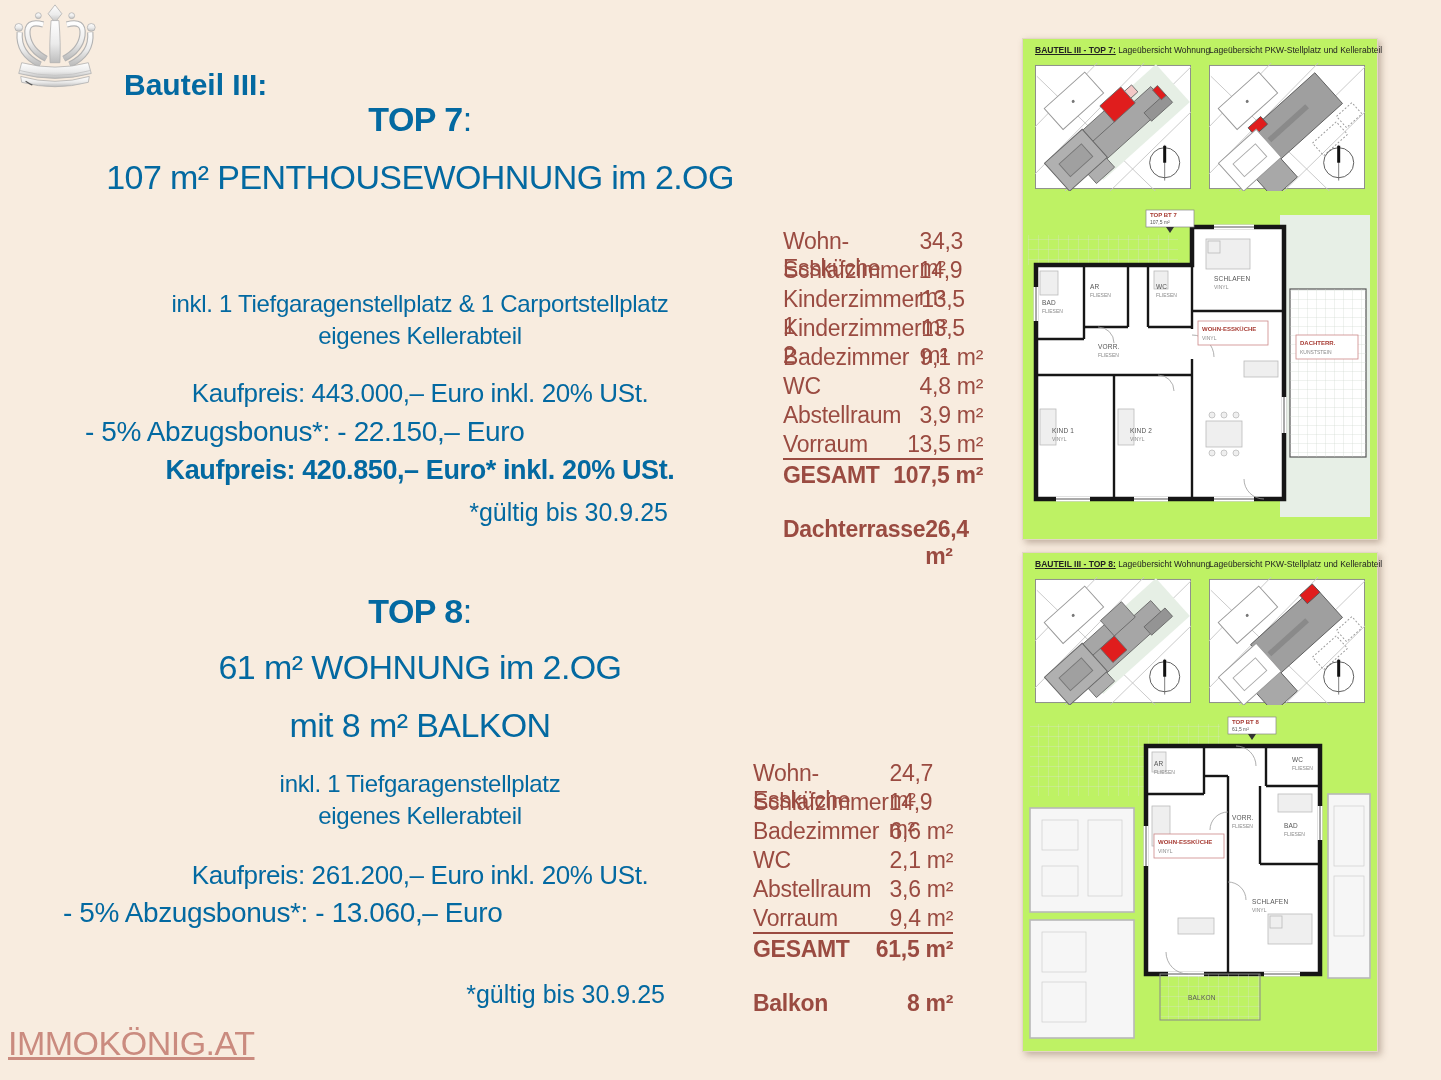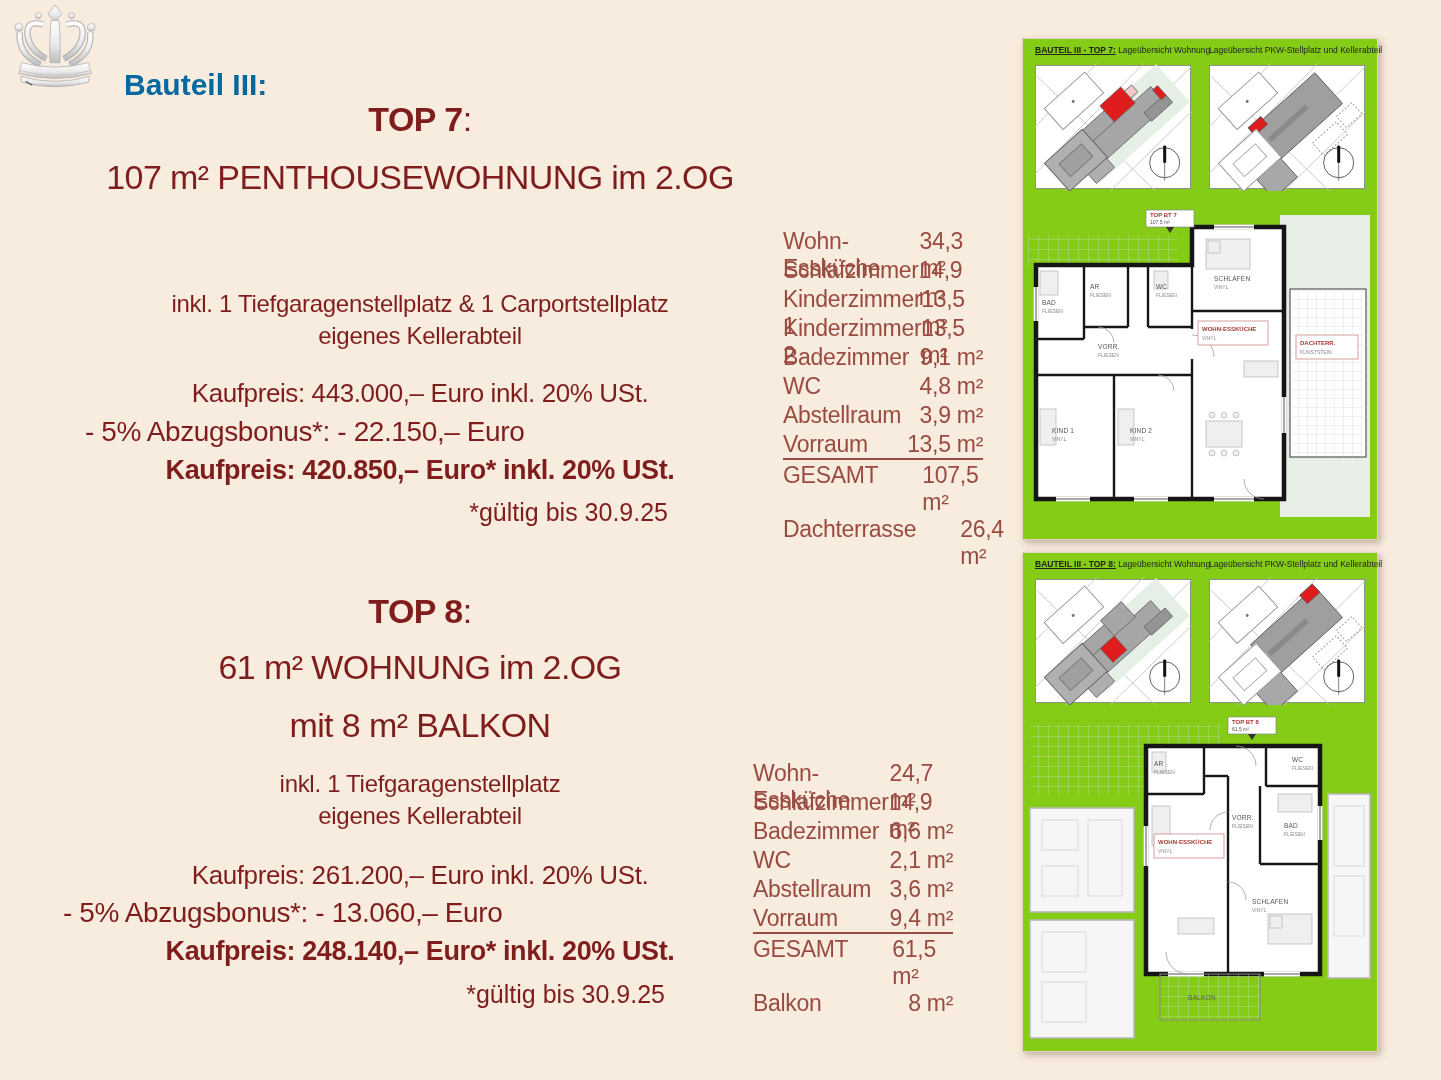--- a/index.html
+++ b/index.html
@@ -1,46 +1,46 @@
 <!DOCTYPE html>
 <html><head>
 <meta charset="utf-8">
 <style>
   html,body{margin:0;padding:0;}
   body{width:1441px;height:1080px;overflow:hidden;background:#f8ecdf;
        font-family:"Liberation Sans", sans-serif;}
   .slide{position:absolute;left:0;top:0;width:1441px;height:1080px;background:#f8ecdf;}
 
   
-  .line{position:absolute;color:#7f1d1d;white-space:nowrap;}
+  .line{position:absolute;color:#0369a1;white-space:nowrap;}
   .center{left:0;width:840px;text-align:center;}
   .big{font-size:34px;letter-spacing:-0.6px;}
   .toptitle{font-size:34px;letter-spacing:-0.5px;}
   .toptitle b{font-weight:bold;}
   .mid{font-size:24px;letter-spacing:-0.3px;}
   .price{font-size:26px;letter-spacing:-0.4px;}
   .bonus{font-size:28px;letter-spacing:-0.4px;text-align:left;}
   .final{font-size:27px;font-weight:bold;letter-spacing:-0.4px;}
   .valid{font-size:25px;text-align:right;}
   .bauteil{position:absolute;left:124px;top:68px;font-size:30px;font-weight:bold;color:#0369a1;}
 
   
   .rooms{position:absolute;width:200px;color:#9a4b41;}
   .room-row{display:flex;justify-content:space-between;height:29px;
             font-size:23px;letter-spacing:-0.3px;align-items:flex-start;}
-  .room-row.sum{font-weight:normal;gap:44px;}
+  .room-row.sum{font-weight:bold;}
   .room-row.uline{border-bottom:2px solid #9a4b41;height:27px;margin-bottom:2px;}
   .room-gap{height:25px;}
 
   
   .site-link{position:absolute;left:8px;top:1024px;font-size:34px;letter-spacing:-0.5px;
              color:#ca8b7f;text-decoration:underline;cursor:pointer;}
 
   
-  .panel{position:absolute;left:1022px;width:354px;background:#84cc16;
+  .panel{position:absolute;left:1022px;width:354px;background:#bef264;
          box-shadow:3px 3px 7px rgba(90,60,40,.35);border:1px solid #e3d6c6;}
   .panel-header{position:absolute;top:6px;left:12px;right:4px;height:14px;
                 font-size:8.5px;color:#222;white-space:nowrap;}
   .ph-bold{font-weight:bold;text-decoration:underline;}
   .ph-right{position:absolute;left:174px;top:0;}
   .maps{position:absolute;top:24px;left:12px;}
   .maps svg{display:inline-block;}
   .maps .mm2{position:absolute;left:174px;top:0;}
   .fplan{position:absolute;left:5px;}
   .tiny-label{font-size:6.5px;fill:#555;letter-spacing:.2px;}
@@ -137,21 +137,20 @@
       </div>
   </div>
 
   <div class="line center toptitle" style="top:592px"><b>TOP 8</b><span>:</span></div>
   <div class="line center big" style="top:648px">61 m² WOHNUNG im 2.OG</div>
   <div class="line center big" style="top:706px">mit 8 m² BALKON</div>
   <div class="line center mid" style="top:770px">inkl. 1 Tiefgaragenstellplatz</div>
   <div class="line center mid" style="top:802px">eigenes Kellerabteil</div>
   <div class="line center price" style="top:860px">Kaufpreis: 261.200,– Euro inkl. 20% USt.</div>
   <div class="line bonus" style="top:897px;left:63px">- 5% Abzugsbonus*: - 13.060,– Euro</div>
-  <div class="line center final" style="top:936px">Kaufpreis: 248.140,– Euro* inkl. 20% USt.</div>
   <div class="line valid" style="top:980px;left:0;width:665px">*gültig bis 30.9.25</div>
 
   <div class="rooms" style="left:753px;top:760px">
     <div class="room-row">
         <span>Wohn-Essküche</span>
         <span>24,7 m²</span>
       </div>
     <div class="room-row">
         <span>Schlafzimmer</span>
         <span>14,9 m²</span>
@@ -530,14 +529,15 @@
       <text class="tiny-label" x="160" y="284">BALKON</text>
       <g>
         <rect x="200" y="1" width="48" height="17" fill="#fff" stroke="#888" stroke-width="0.7"></rect>
         <text class="tag-txt" x="204" y="8">TOP BT 8</text>
         <text class="tag-sub" x="204" y="15">61,5 m²</text>
         <path d="M220,18 L228,18 L224,24 Z" fill="#333"></path>
       </g>
     </svg>
   </div>
 
+  <a class="site-link">IMMOKÖNIG.AT</a>
 
 </div>
 
 </body></html>

